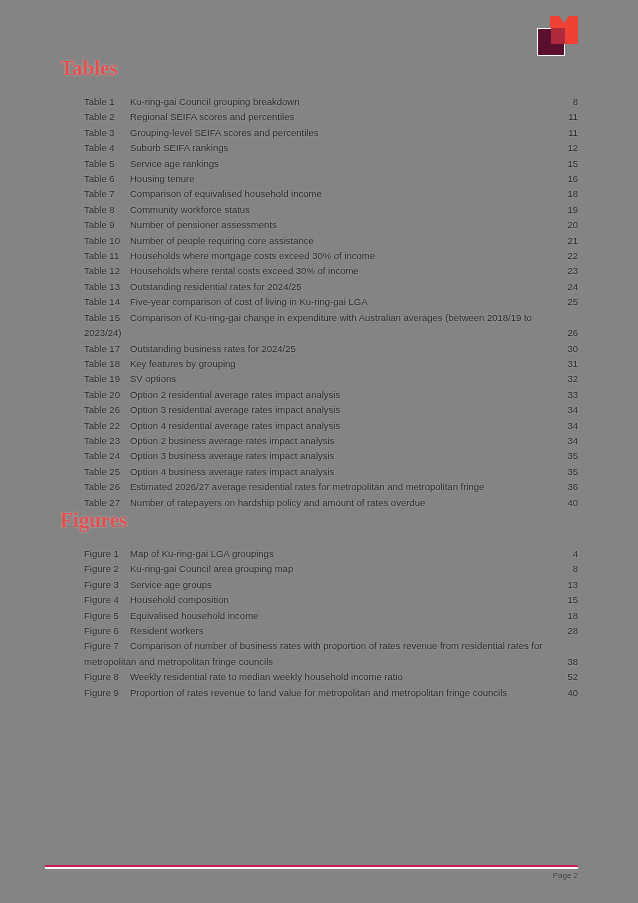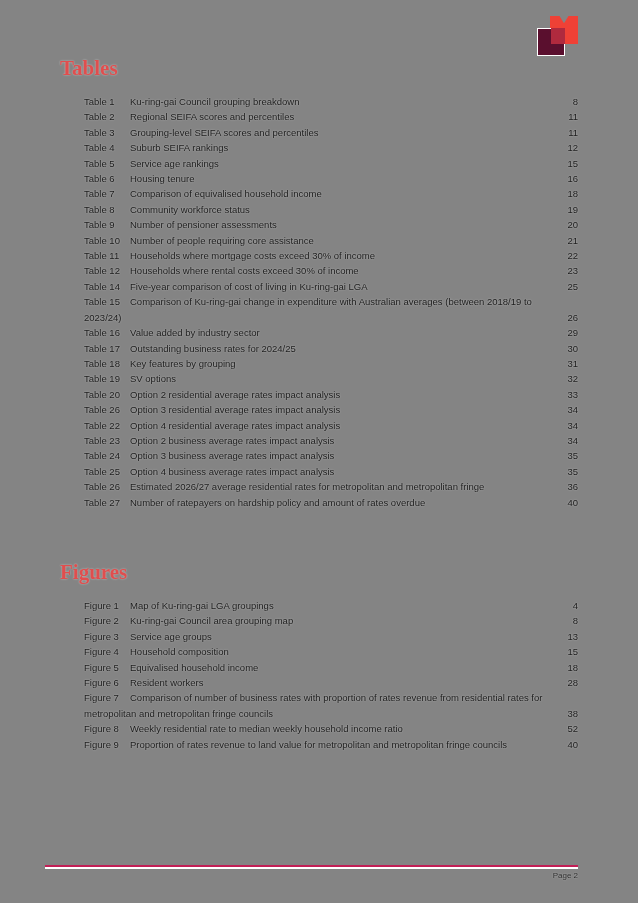--- a/index.html
+++ b/index.html
@@ -54,21 +54,20 @@
   .section-title {
     font-family: "Liberation Serif", serif;
     font-weight: bold;
     font-size: 21px;
     line-height: 21px;
     color: var(--accent-red, #e04e4e);
     margin: 0 0 15px 0;
     text-shadow: 0 0 2px rgba(255,255,255,0.55);
   }
   .section-figures .section-title {
-    margin-top: 52px;
   }
   
   .toc-list { width: 100%; }
   .toc-row {
     display: flex;
     align-items: flex-end;
     font-size: 9.5px;
     line-height: 15.4px;
     color: #1c1c1c;
     text-shadow: 0 0 2px rgba(255,255,255,0.45);
@@ -160,30 +159,30 @@
         </div>
         <div class="toc-row">
           <span class="toc-text"><span class="toc-label">Table 11</span><span class="toc-title">Households where mortgage costs exceed 30% of income</span></span>
           <span class="toc-page">22</span>
         </div>
         <div class="toc-row">
           <span class="toc-text"><span class="toc-label">Table 12</span><span class="toc-title">Households where rental costs exceed 30% of income</span></span>
           <span class="toc-page">23</span>
         </div>
         <div class="toc-row">
+          <span class="toc-text"><span class="toc-label">Table 13</span><span class="toc-title">Outstanding residential rates for 2024/25</span></span>
+          <span class="toc-page">24</span>
+        </div>
+        <div class="toc-row">
           <span class="toc-text"><span class="toc-label">Table 14</span><span class="toc-title">Five-year comparison of cost of living in Ku-ring-gai LGA</span></span>
           <span class="toc-page">25</span>
         </div>
         <div class="toc-row">
           <span class="toc-text"><span class="toc-label">Table 15</span><span class="toc-title">Comparison of Ku-ring-gai change in expenditure with Australian averages (between 2018/19 to 2023/24)</span></span>
           <span class="toc-page">26</span>
-        </div>
-        <div class="toc-row">
-          <span class="toc-text"><span class="toc-label">Table 16</span><span class="toc-title">Value added by industry sector</span></span>
-          <span class="toc-page">29</span>
         </div>
         <div class="toc-row">
           <span class="toc-text"><span class="toc-label">Table 17</span><span class="toc-title">Outstanding business rates for 2024/25</span></span>
           <span class="toc-page">30</span>
         </div>
         <div class="toc-row">
           <span class="toc-text"><span class="toc-label">Table 18</span><span class="toc-title">Key features by grouping</span></span>
           <span class="toc-page">31</span>
         </div>
         <div class="toc-row">

